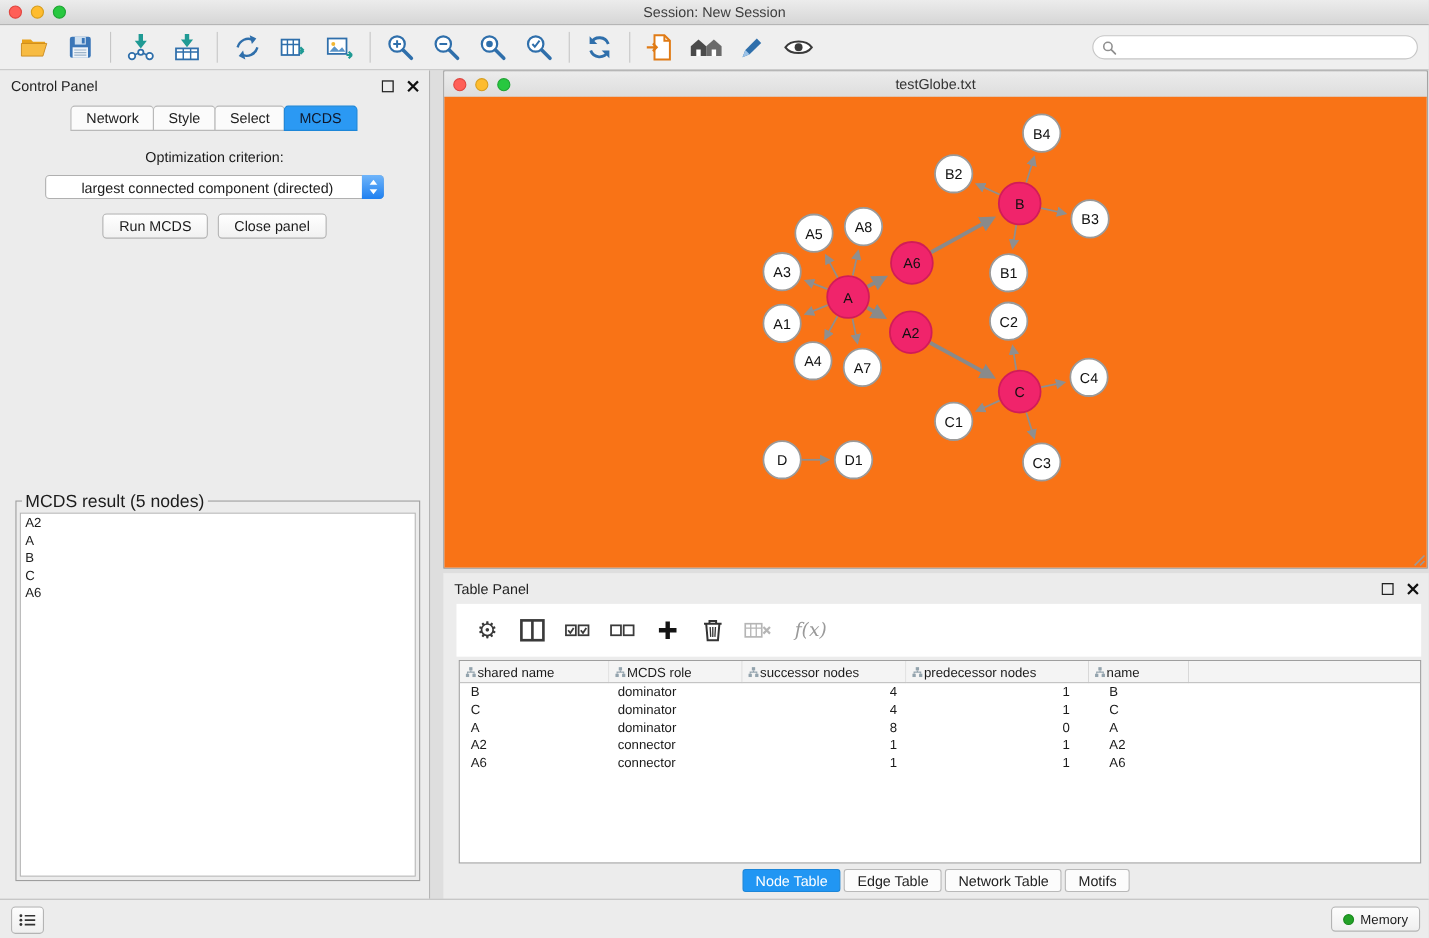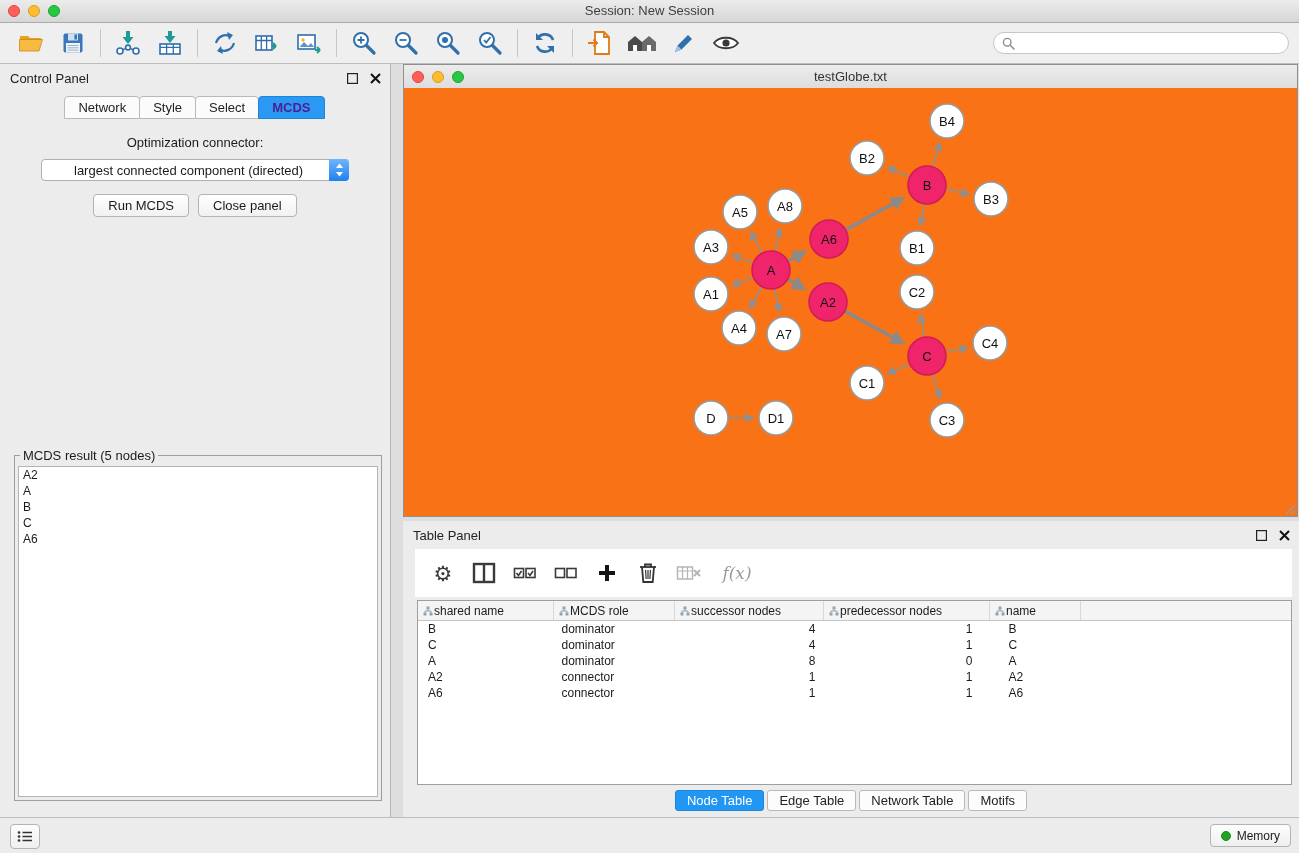--- a/index.html
+++ b/index.html
@@ -33,37 +33,37 @@
   .control-panel{position:absolute;left:0;top:0;bottom:0;width:391px;background:#ececec;
     border-right:1px solid #b5b5b5;box-sizing:border-box;}
   .panel-header{height:30px;position:relative;padding-left:20px;}
   .panel-header .ph-title{position:absolute;left:10px;top:7px;color:#222;}
   .panel-btns{position:absolute;right:8px;top:7px;display:flex;gap:9px;align-items:center;}
   .panel-btns .pbtn{width:14px;height:14px;display:flex;align-items:center;justify-content:center;}
 
   .cp-tabs{display:flex;justify-content:center;margin-top:2px;}
   .cp-tabs .tab{border:1px solid #b9b9b9;background:#fbfbfb;padding:3px 13px;margin-left:-1px;
     border-radius:4px 4px 0 0;color:#222;}
-  .cp-tabs .tab.selected{background:#2b99f3;border-color:#1d86d8;color:#4c1d95;font-weight:bold;}
+  .cp-tabs .tab.selected{background:#2b99f3;border-color:#1d86d8;color:#0f172a;}
 
   .cp-body{text-align:center;margin-top:16px;}
   .opt-label{margin-bottom:9px;}
   .combo{width:308px;height:22px;margin:0 auto;background:#fff;border:1px solid #b0b0b0;
     border-radius:4px;position:relative;text-align:left;box-sizing:border-box;}
   .combo-text{position:absolute;left:8px;top:3px;font-size:13px;white-space:nowrap;padding-left:24px;}
   .combo-stepper{position:absolute;right:-1px;top:-1px;width:20px;height:22px;
     background:linear-gradient(#70b5fa,#1f80f0);border-radius:0 4px 4px 0;
     display:flex;align-items:center;justify-content:center;}
   .cp-buttons{margin-top:13px;display:flex;justify-content:center;gap:9px;}
   .mac-btn{font:13px "Liberation Sans",sans-serif;background:linear-gradient(#ffffff,#f1f1f1);
     border:1px solid #b4b4b4;border-radius:4px;padding:3px 14px;color:#1b1b1b;}
 
   .groupbox{position:absolute;left:14px;right:8px;top:391px;bottom:17px;
     border:1px solid #9e9e9e;}
-  .groupbox-title{position:absolute;top:-8px;left:5px;background:#ececec;padding:0 3px;font-size:13px;}
+  .groupbox-title{position:absolute;top:-8px;left:5px;background:#ececec;padding:0 3px;font-size:16px;}
   .result-list{position:absolute;left:3px;right:3px;top:10px;bottom:3px;background:#fff;
     border:1px solid #b5b5b5;overflow:hidden;}
   .result-item{font-size:12px;line-height:16px;padding-left:4px;}
 
   
   .network-window{position:absolute;left:403px;right:1px;top:0;height:453px;background:#fff;
     border:1px solid #8f8f8f;box-sizing:border-box;}
   .net-titlebar{height:23px;background:linear-gradient(#ececec,#dddddd);border-bottom:1px solid #b2b2b2;position:relative;}
   .net-titlebar .traffic{top:6px;}
   .net-titlebar .title{text-align:center;line-height:23px;color:#333;}
@@ -277,21 +277,21 @@
           </span>
         </span>
       </div>
       <div class="cp-tabs">
           <div class="tab">Network</div>
           <div class="tab">Style</div>
           <div class="tab">Select</div>
           <div class="tab selected">MCDS</div>
         </div>
       <div class="cp-body">
-        <div class="opt-label">Optimization connector:</div>
+        <div class="opt-label">Optimization criterion:</div>
         <div class="combo">
           <span class="combo-text">largest connected component (directed)</span>
           <span class="combo-stepper">
             <svg width="9" height="14" viewBox="0 0 9 14">
                 <path d="M4.5 0.5L8 5H1z" fill="#fff"></path>
                 <path d="M4.5 13.5L1 9h7z" fill="#fff"></path>
               </svg>
           </span>
         </div>
         <div class="cp-buttons">

